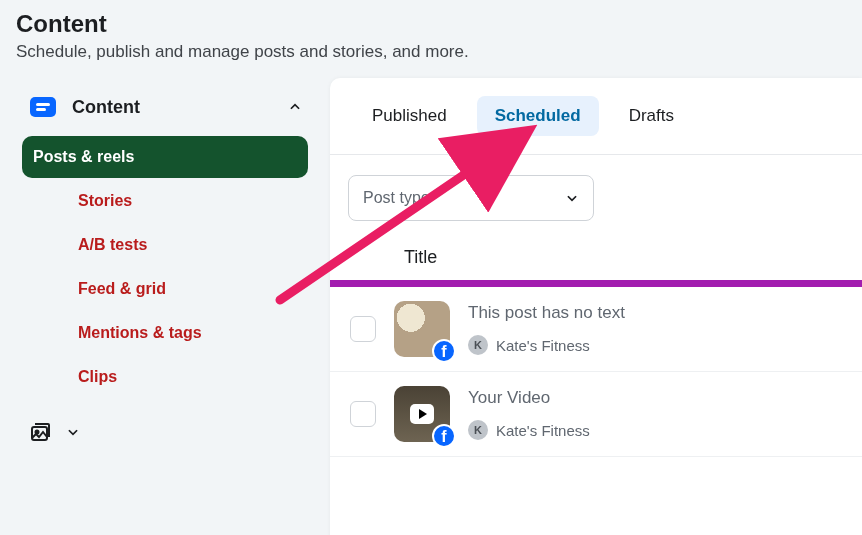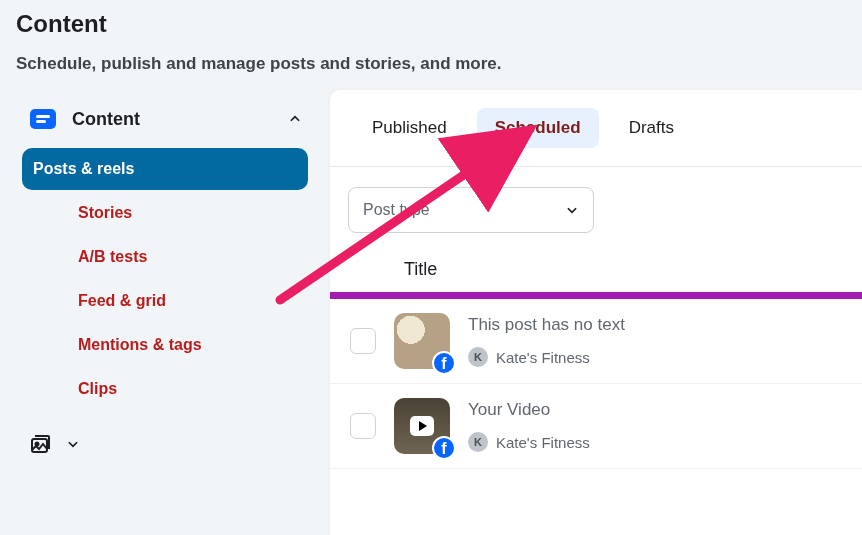--- a/index.html
+++ b/index.html
@@ -7,21 +7,21 @@
     font-family: -apple-system, BlinkMacSystemFont, "Segoe UI", Helvetica, Arial, sans-serif;
     background: #f2f5f7;
     width: 862px;
     height: 535px;
     overflow: hidden;
     position: relative;
     color: #1c1e21;
   }
   .page-header { padding: 10px 16px 16px 16px; }
   .page-title { font-size: 24px; font-weight: 700; }
-  .page-subtitle { font-size: 17px; color: #404449; margin-top: 16px; font-weight: bold; }
+  .page-subtitle { font-size: 17px; color: #404449; margin-top: 4px; }
   .layout { display: flex; }
   .sidebar { width: 330px; padding: 6px 16px; }
   .nav-group-header {
     display: flex; align-items: center; gap: 14px;
     padding: 8px 12px; cursor: pointer;
   }
   .nav-icon-box {
     width: 30px; height: 30px; display:flex; align-items:center; justify-content:center;
   }
   .content-glyph { width: 26px; height: 20px; background:#0866ff; border-radius:5px; position:relative; }
@@ -36,21 +36,21 @@
   .subnav li {
     padding: 12px 12px 12px 56px;
     font-size: 16px;
     color:#b91c1c;
     border-radius: 8px;
     cursor:pointer;
     margin: 2px 6px;
     font-weight: bold;
   }
   .subnav li.active {
-    background:#0369a1;
+    background:#14532d;
     color:#fff;
     font-weight:700;
     border-radius: 10px;
     padding-left: 11px;
   }
   .main-panel {
     flex:1;
     background:#fff;
     border-radius: 10px 0 0 0;
     box-shadow: 0 0 4px rgba(0,0,0,0.05);
@@ -58,21 +58,21 @@
     padding: 18px 0 0 0;
   }
   .tabs { display:flex; gap: 12px; padding: 0 24px 18px 24px; }
   .tab {
     padding: 10px 18px;
     font-size: 17px;
     color:#1c1e21;
     cursor:pointer;
     border-radius: 8px;
   }
-  .tab.active { background:#e7f1fd; color:#7f1d1d; font-weight:600; }
+  .tab.active { background:#e7f1fd; color:#0369a1; font-weight:600; }
   .filter-row {
     display:flex; gap: 14px;
     padding: 0 18px 0 18px;
     border-top: 1px solid #e6e8eb;
     padding-top: 20px;
   }
   .select-box, .filter-box {
     border:1px solid #cfd3d8;
     border-radius:8px;
     height:46px;

